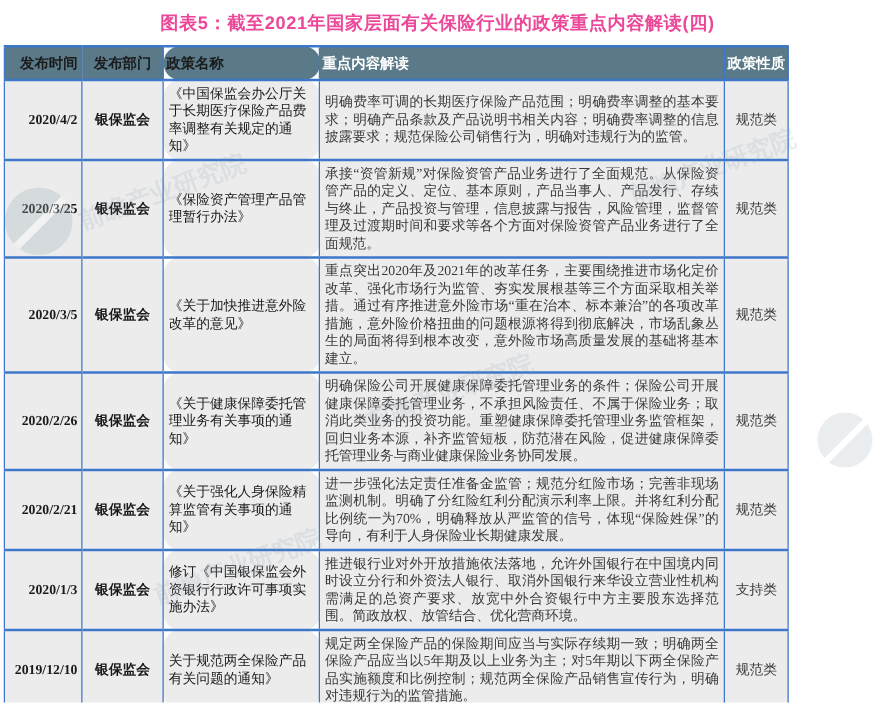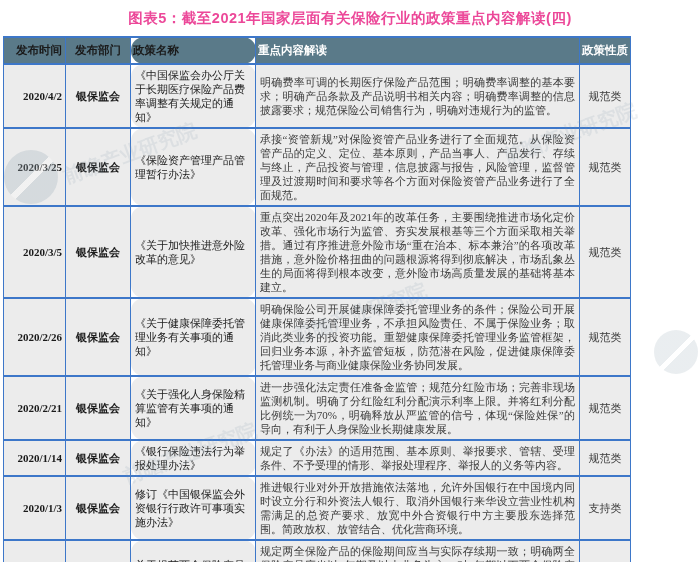--- a/index.html
+++ b/index.html
@@ -107,27 +107,20 @@
           <td class="c4">规范类</td>
         </tr>
         <tr>
           <td class="c0">2020/2/21</td>
           <td class="c1">银保监会</td>
           <td class="c2">《关于强化人身保险精算监管有关事项的通知》</td>
           <td class="c3">进一步强化法定责任准备金监管；规范分红险市场；完善非现场监测机制。明确了分红险红利分配演示利率上限。并将红利分配比例统一为70%，明确释放从严监管的信号，体现“保险姓保”的导向，有利于人身保险业长期健康发展。</td>
           <td class="c4">规范类</td>
         </tr>
         <tr>
-          <td class="c0">2020/1/14</td>
-          <td class="c1">银保监会</td>
-          <td class="c2">《银行保险违法行为举报处理办法》</td>
-          <td class="c3">规定了《办法》的适用范围、基本原则、举报要求、管辖、受理条件、不予受理的情形、举报处理程序、举报人的义务等内容。</td>
-          <td class="c4">规范类</td>
-        </tr>
-        <tr>
           <td class="c0">2020/1/3</td>
           <td class="c1">银保监会</td>
           <td class="c2">修订《中国银保监会外资银行行政许可事项实施办法》</td>
           <td class="c3">推进银行业对外开放措施依法落地，允许外国银行在中国境内同时设立分行和外资法人银行、取消外国银行来华设立营业性机构需满足的总资产要求、放宽中外合资银行中方主要股东选择范围。简政放权、放管结合、优化营商环境。</td>
           <td class="c4">支持类</td>
         </tr>
         <tr>
           <td class="c0">2019/12/10</td>
           <td class="c1">银保监会</td>
           <td class="c2">关于规范两全保险产品有关问题的通知》</td>

